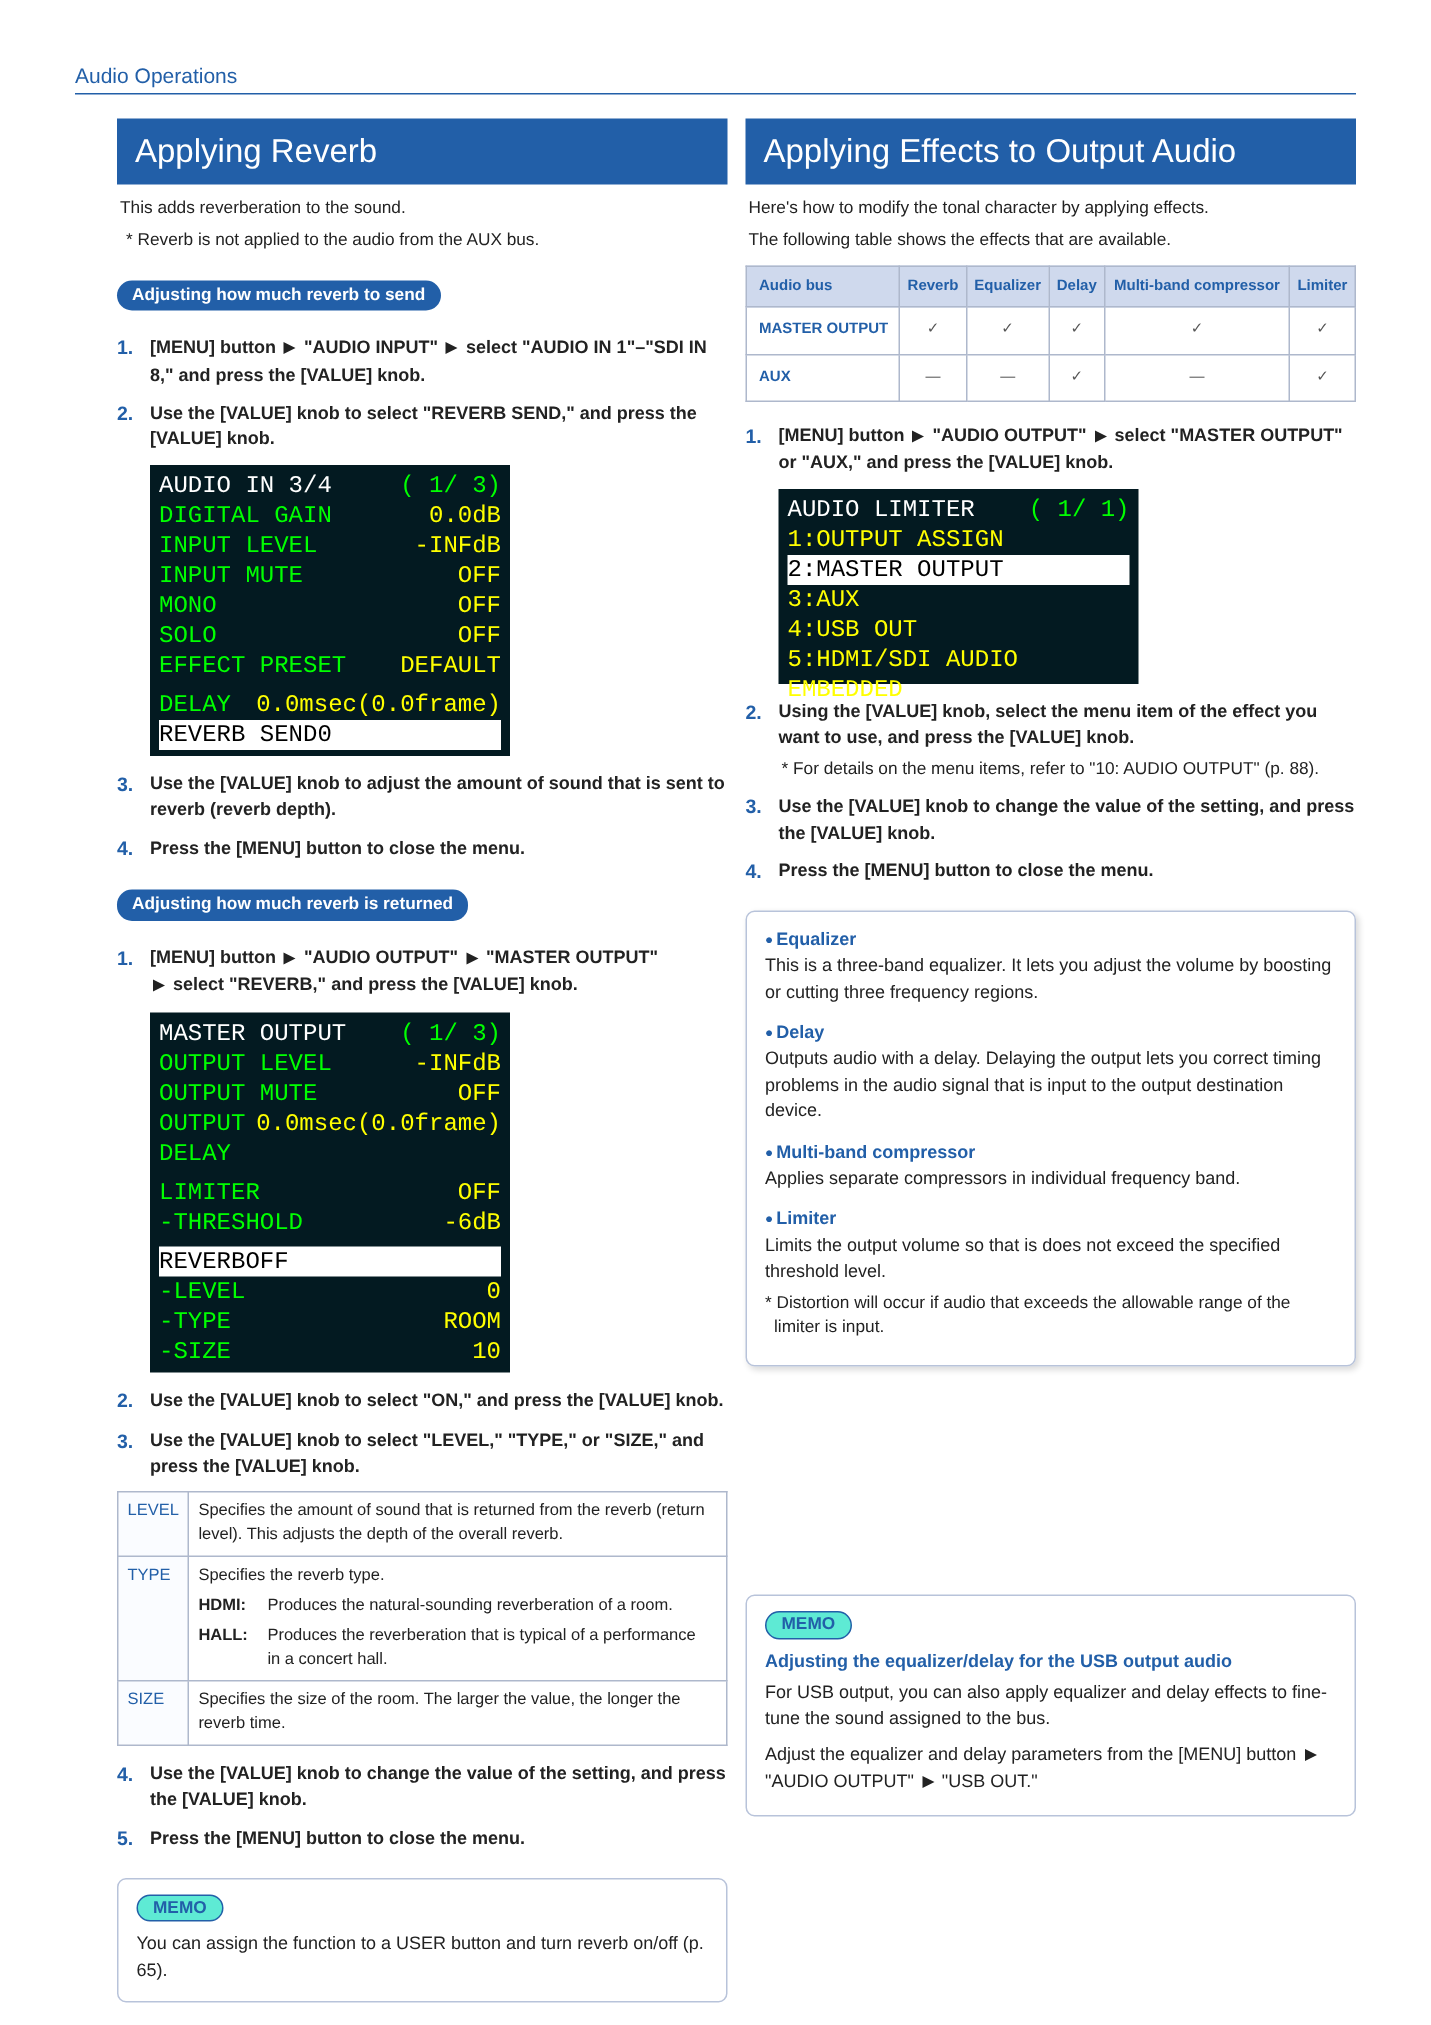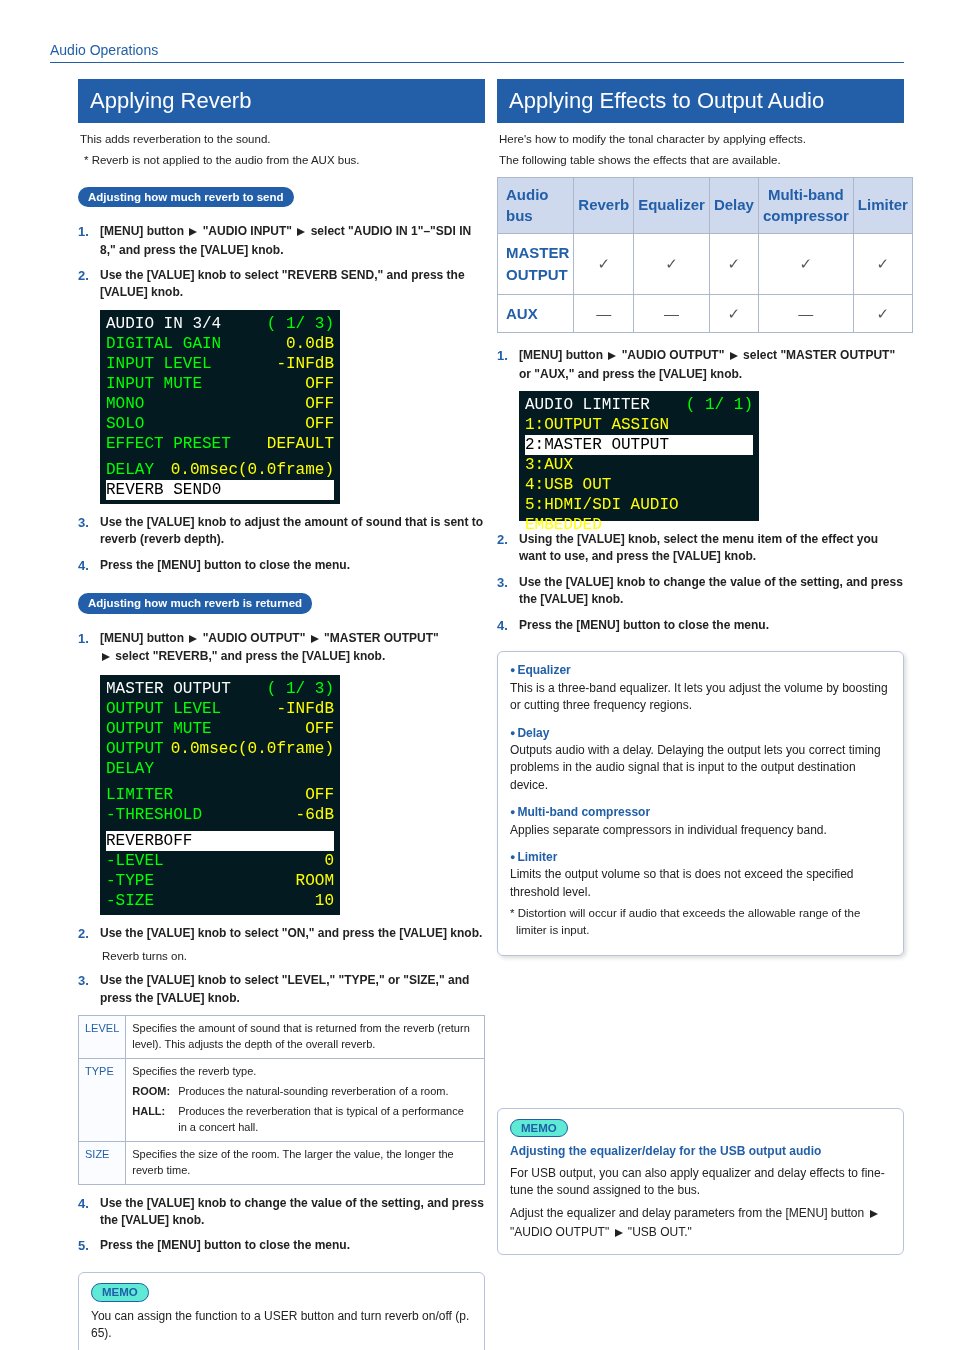--- a/index.html
+++ b/index.html
@@ -30,21 +30,21 @@
   
   table.spec { border-collapse: collapse; width: 100%; margin: 8px 0 10px 0; font-size: 11px; }
   table.spec th { background: #cfd9ed; color: #225fa8; border: 1px solid #aeb8cc; padding: 4px 6px; text-align: left; font-weight: bold; }
   table.spec td { border: 1px solid #aeb8cc; padding: 5px 6px; vertical-align: top; }
   table.spec td.head { color: #225fa8; font-weight: normal; background: #fafcff; white-space: nowrap; }
   .roomhall { margin-top: 4px; }
   .roomhall .lbl { font-weight: bold; display: inline-block; width: 46px; vertical-align: top; }
   .roomhall .desc { display: inline-block; width: calc(100% - 50px); }
 
   
-  table.fx { border-collapse: collapse; width: 100%; margin: 8px 0 14px; font-size: 15px; }
+  table.fx { border-collapse: collapse; width: 100%; margin: 8px 0 14px; font-size: 10px; }
   table.fx th { background: #cfd9ed; color: #225fa8; border: 1px solid #aeb8cc; padding: 6px 4px; text-align: center; font-weight: bold; }
   table.fx th.first { text-align: left; padding-left: 8px; }
   table.fx td { border: 1px solid #aeb8cc; padding: 8px 4px; text-align: center; color: #555; }
   table.fx td.first { color: #225fa8; font-weight: bold; text-align: left; padding-left: 8px; }
 
   
   .infobox { border: 1px solid #b8c3da; border-radius: 6px; padding: 10px 12px 12px; margin: 16px 0; position: relative; }
   .infobox.shadow { box-shadow: 2px 2px 4px rgba(0,0,0,.15); }
   .memo-pill { display: inline-block; border: 1px solid #225fa8; color: #225fa8; border-radius: 10px; padding: 0 10px; font-size: 11.5px; font-weight: bold; background: #5eead4; margin-bottom: 6px; }
   .fx-name { color: #225fa8; font-weight: bold; font-size: 12px; }
@@ -182,38 +182,37 @@
       <div class="row">
           <span> -SIZE</span>
           <span class="yel">10</span>
         </div>
     </div>
 
     <div class="step">
       <div class="step-num">2.</div>
       <div class="step-body">Use the [VALUE] knob to select "ON," and press the [VALUE] knob.</div>
     </div>
-    <p class="sub step-plain">Reverb turns on.</p>
 
     <div class="step">
       <div class="step-num">3.</div>
       <div class="step-body">Use the [VALUE] knob to select "LEVEL," "TYPE," or "SIZE," and press the [VALUE] knob.</div>
     </div>
 
     <table class="spec">
       <tbody>
       <tr>
         <td class="head">LEVEL</td>
         <td>Specifies the amount of sound that is returned from the reverb (return level). This adjusts the depth of the overall reverb.</td>
       </tr>
       <tr>
         <td class="head">TYPE</td>
         <td>
           <span>Specifies the reverb type.</span>
-          <div class="roomhall"><span class="lbl">ROOM:</span><span class="desc">Produces the natural-sounding reverberation of a room.</span></div>
+          <div class="roomhall"><span class="lbl">HDMI:</span><span class="desc">Produces the natural-sounding reverberation of a room.</span></div>
           <div class="roomhall"><span class="lbl">HALL:</span><span class="desc">Produces the reverberation that is typical of a performance in a concert hall.</span></div>
         </td>
       </tr>
       <tr>
         <td class="head">SIZE</td>
         <td>Specifies the size of the room. The larger the value, the longer the reverb time.</td>
       </tr>
     </tbody>
       </table>
 
@@ -284,20 +283,21 @@
         </div>
       <div class="yel"> 3:AUX</div>
       <div class="yel"> 4:USB OUT</div>
       <div class="yel"> 5:HDMI/SDI AUDIO EMBEDDED</div>
     </div>
 
     <div class="step">
       <div class="step-num">2.</div>
       <div class="step-body">Using the [VALUE] knob, select the menu item of the effect you want to use, and press the [VALUE] knob.</div>
     </div>
+    <p class="sub step-plain">*  For details on the menu items, refer to "10: AUDIO OUTPUT" (p. 88).</p>
 
     <div class="step">
       <div class="step-num">3.</div>
       <div class="step-body">Use the [VALUE] knob to change the value of the setting, and press the [VALUE] knob.</div>
     </div>
     <div class="step">
       <div class="step-num">4.</div>
       <div class="step-body">Press the [MENU] button to close the menu.</div>
     </div>
 

